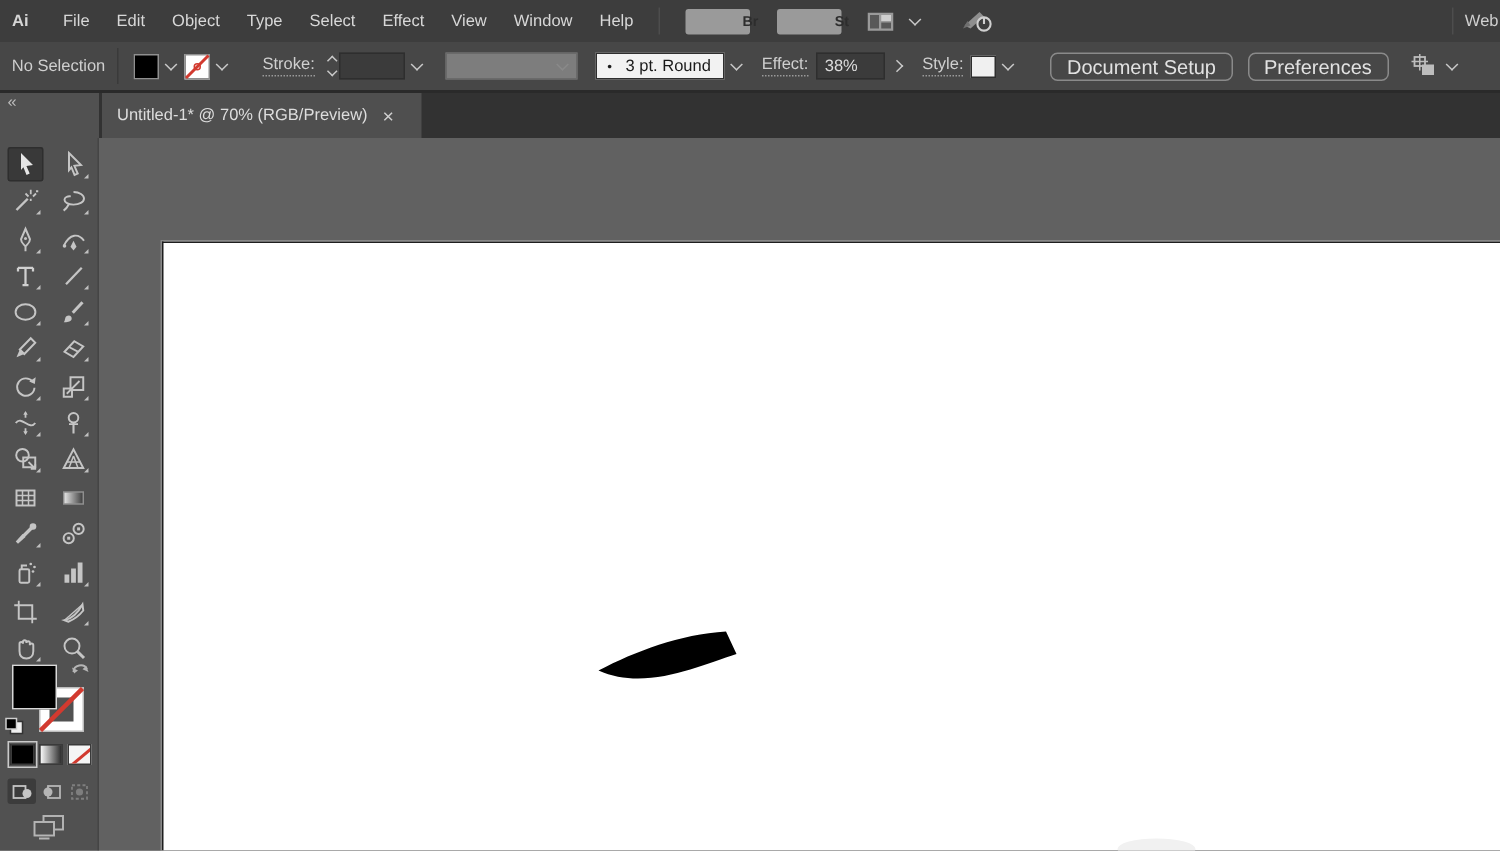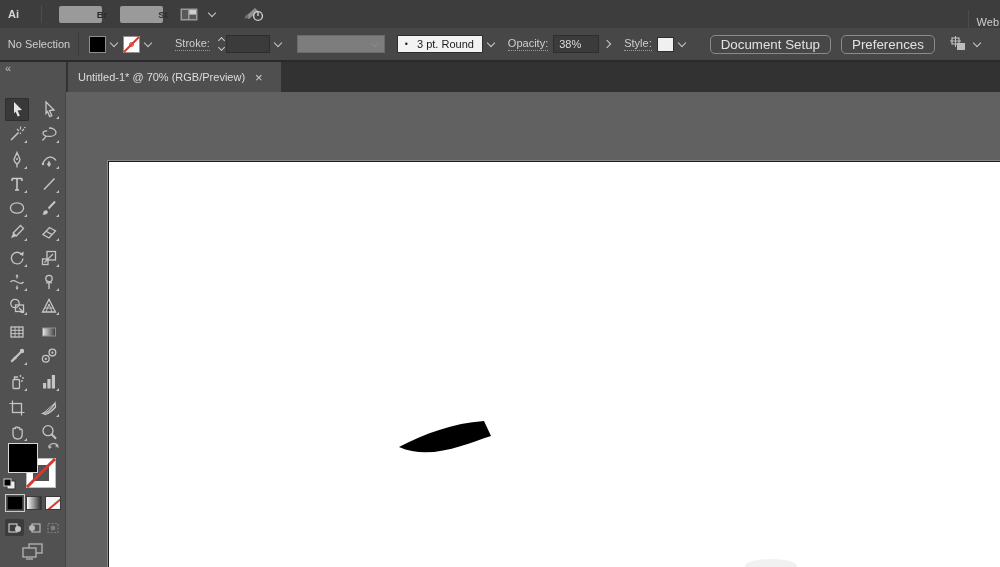--- a/index.html
+++ b/index.html
@@ -12,21 +12,21 @@
   .menubar { position:absolute; left:0; top:0; width:1000px; height:28px;
     background:#3d3d3d; display:flex; align-items:center; z-index:30; }
   .ai-logo { font-weight:bold; font-size:11px; margin:0 14px 0 8px; letter-spacing:0; }
   .menu-item { padding:0 9px; height:28px; line-height:28px; color:#d8d8d8; cursor:default; }
   .mb-sep { width:1px; height:18px; background:#4d4d4d; margin:0 8px; }
   .sq-btn { width:17px; height:17px; background:#9a9a9a; color:#2d2d2d; border-radius:2px;
     font-size:9.5px; font-weight:bold; display:flex; align-items:center; justify-content:center;
     margin:0 9px;padding-left:43px; }
   .ws-icon { display:flex; align-items:center; gap:6px; margin:0 8px; }
   .gpu-wrap { margin:0 14px; display:flex; align-items:center; }
-  .menubar-right { position:absolute; right:0; top:0; height:28px; display:flex; align-items:flex-end; }
+  .menubar-right { position:absolute; right:0; top:0; height:28px; display:flex; align-items:center; }
   .menubar-right .r-sep { width:1px; height:18px; background:#4d4d4d; margin-right:8px; }
   .ws-name { color:#d0d0d0; padding-right:1px; }
 
   
   .controlbar { position:absolute; left:0; top:28px; width:1000px; height:34px;
     background:#474747; border-bottom:2px solid #2a2a2a; display:flex; align-items:center; z-index:29; }
   .noselection { width:78px; text-align:center; color:#cfcfcf; }
   .cb-sep { width:1px; height:24px; background:#3a3a3a; margin-right:10px; }
   .swatch { width:17px; height:17px; border:1px solid #8f8f8f; position:relative; background:#fff; }
   .swatch.fill-black { background:#000; }
@@ -106,20 +106,31 @@
   .mode-btn.sel { background:#3c3c3c; border-radius:2px; }
   .screen-mode { position:absolute; left:0px; top:451px; width:66px; display:flex; justify-content:center; }
 </style>
 </head>
 <body>
 
 <div class="app">
 
   <div class="menubar">
     <span class="ai-logo">Ai</span>
+    <nav id="menu-items" style="display:flex">
+        <span class="menu-item">File</span>
+        <span class="menu-item">Edit</span>
+        <span class="menu-item">Object</span>
+        <span class="menu-item">Type</span>
+        <span class="menu-item">Select</span>
+        <span class="menu-item">Effect</span>
+        <span class="menu-item">View</span>
+        <span class="menu-item">Window</span>
+        <span class="menu-item">Help</span>
+      </nav>
     <span class="mb-sep"></span>
     <span class="sq-btn">Br</span>
     <span class="sq-btn">St</span>
     <span class="ws-icon">
       <svg width="18" height="13" viewBox="0 0 18 13">
         <rect x="0.5" y="0.5" width="17" height="12" fill="#9a9a9a"></rect>
         <rect x="2" y="2" width="6" height="9" fill="#585858"></rect>
         <rect x="9.5" y="2" width="6.5" height="4" fill="#cfcfcf"></rect>
         <rect x="9.5" y="7" width="6.5" height="4" fill="#585858"></rect>
       </svg>
@@ -165,21 +176,21 @@
     <span class="disabled-dd">
       <i class="chev dim"></i>
     </span>
 
     <span class="brush-field">
       <span style="font-size:9px">•</span>
       <span>3 pt. Round</span>
     </span>
     <i class="chev"></i>
 
-    <span class="lbl" style="margin-left:8px">Opacity:</span>
+    <span class="lbl" style="margin-left:8px">Effect:</span>
     <span class="dark-field opacity-field">
       <span>38%</span>
     </span>
     <i class="arrow-r"></i>
 
     <span class="lbl" style="margin-left:6px">Style:</span>
     <span class="style-swatch"></span>
     <i class="chev"></i>
 
     <button class="cb-btn" style="margin-left:19px">Document Setup</button>

